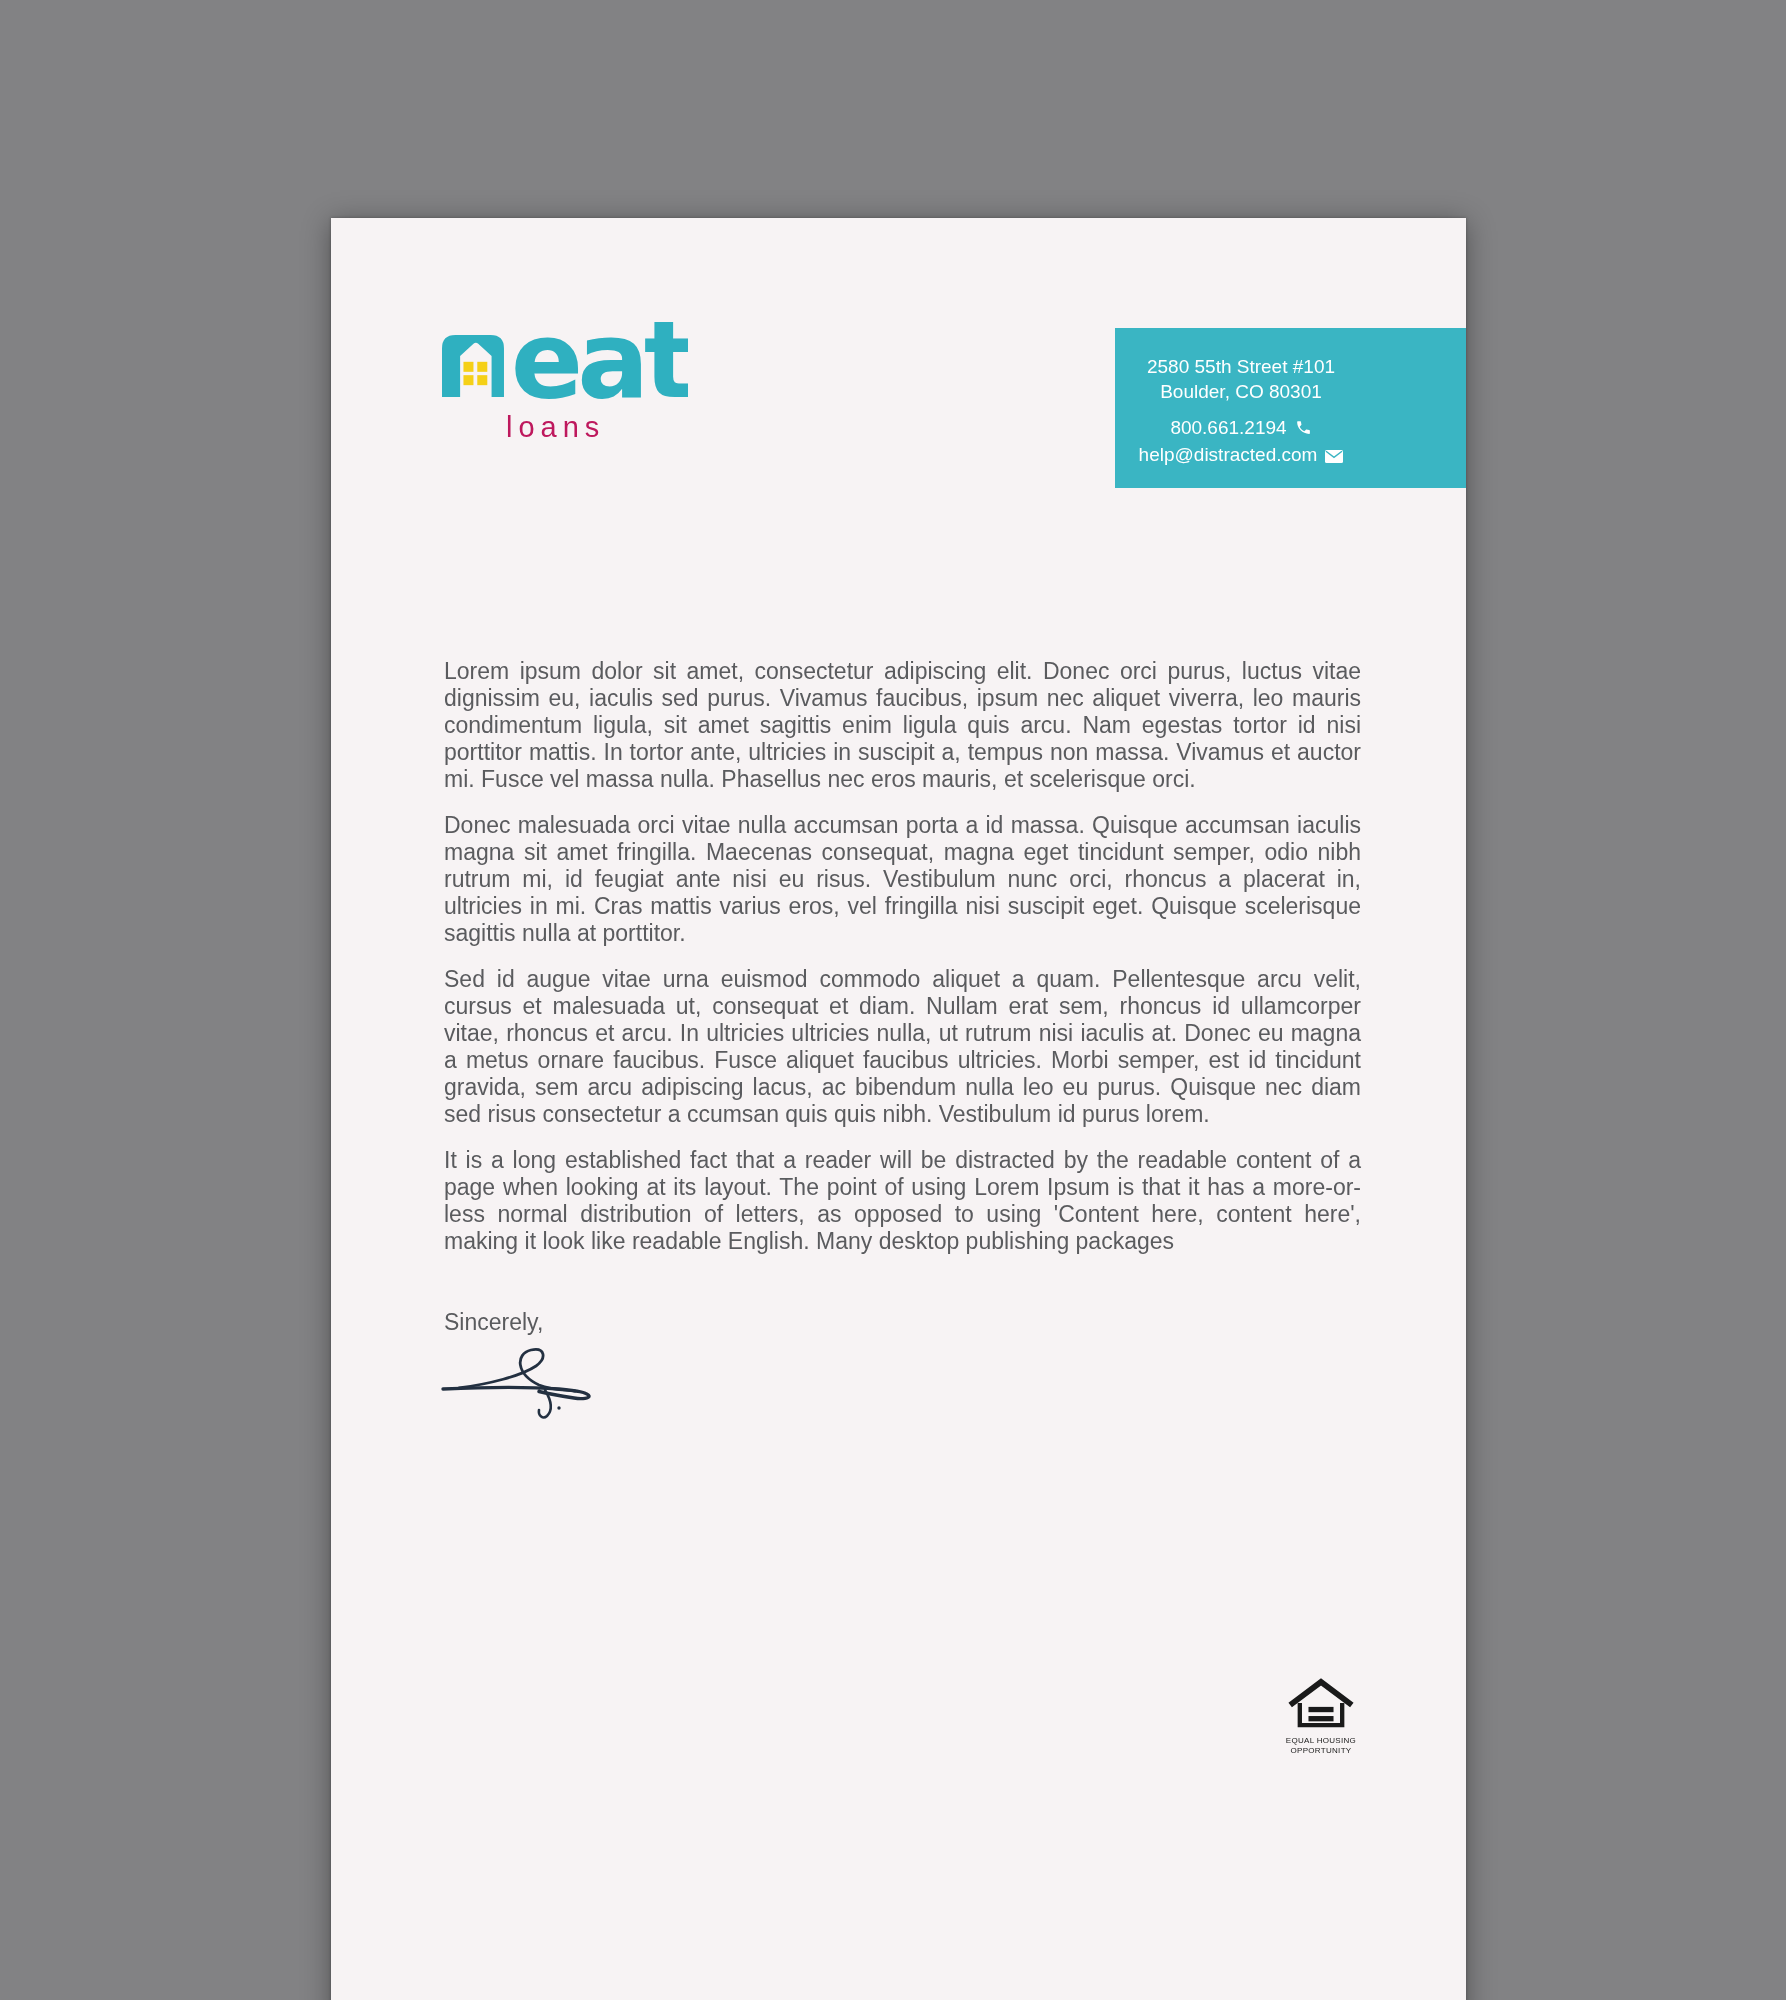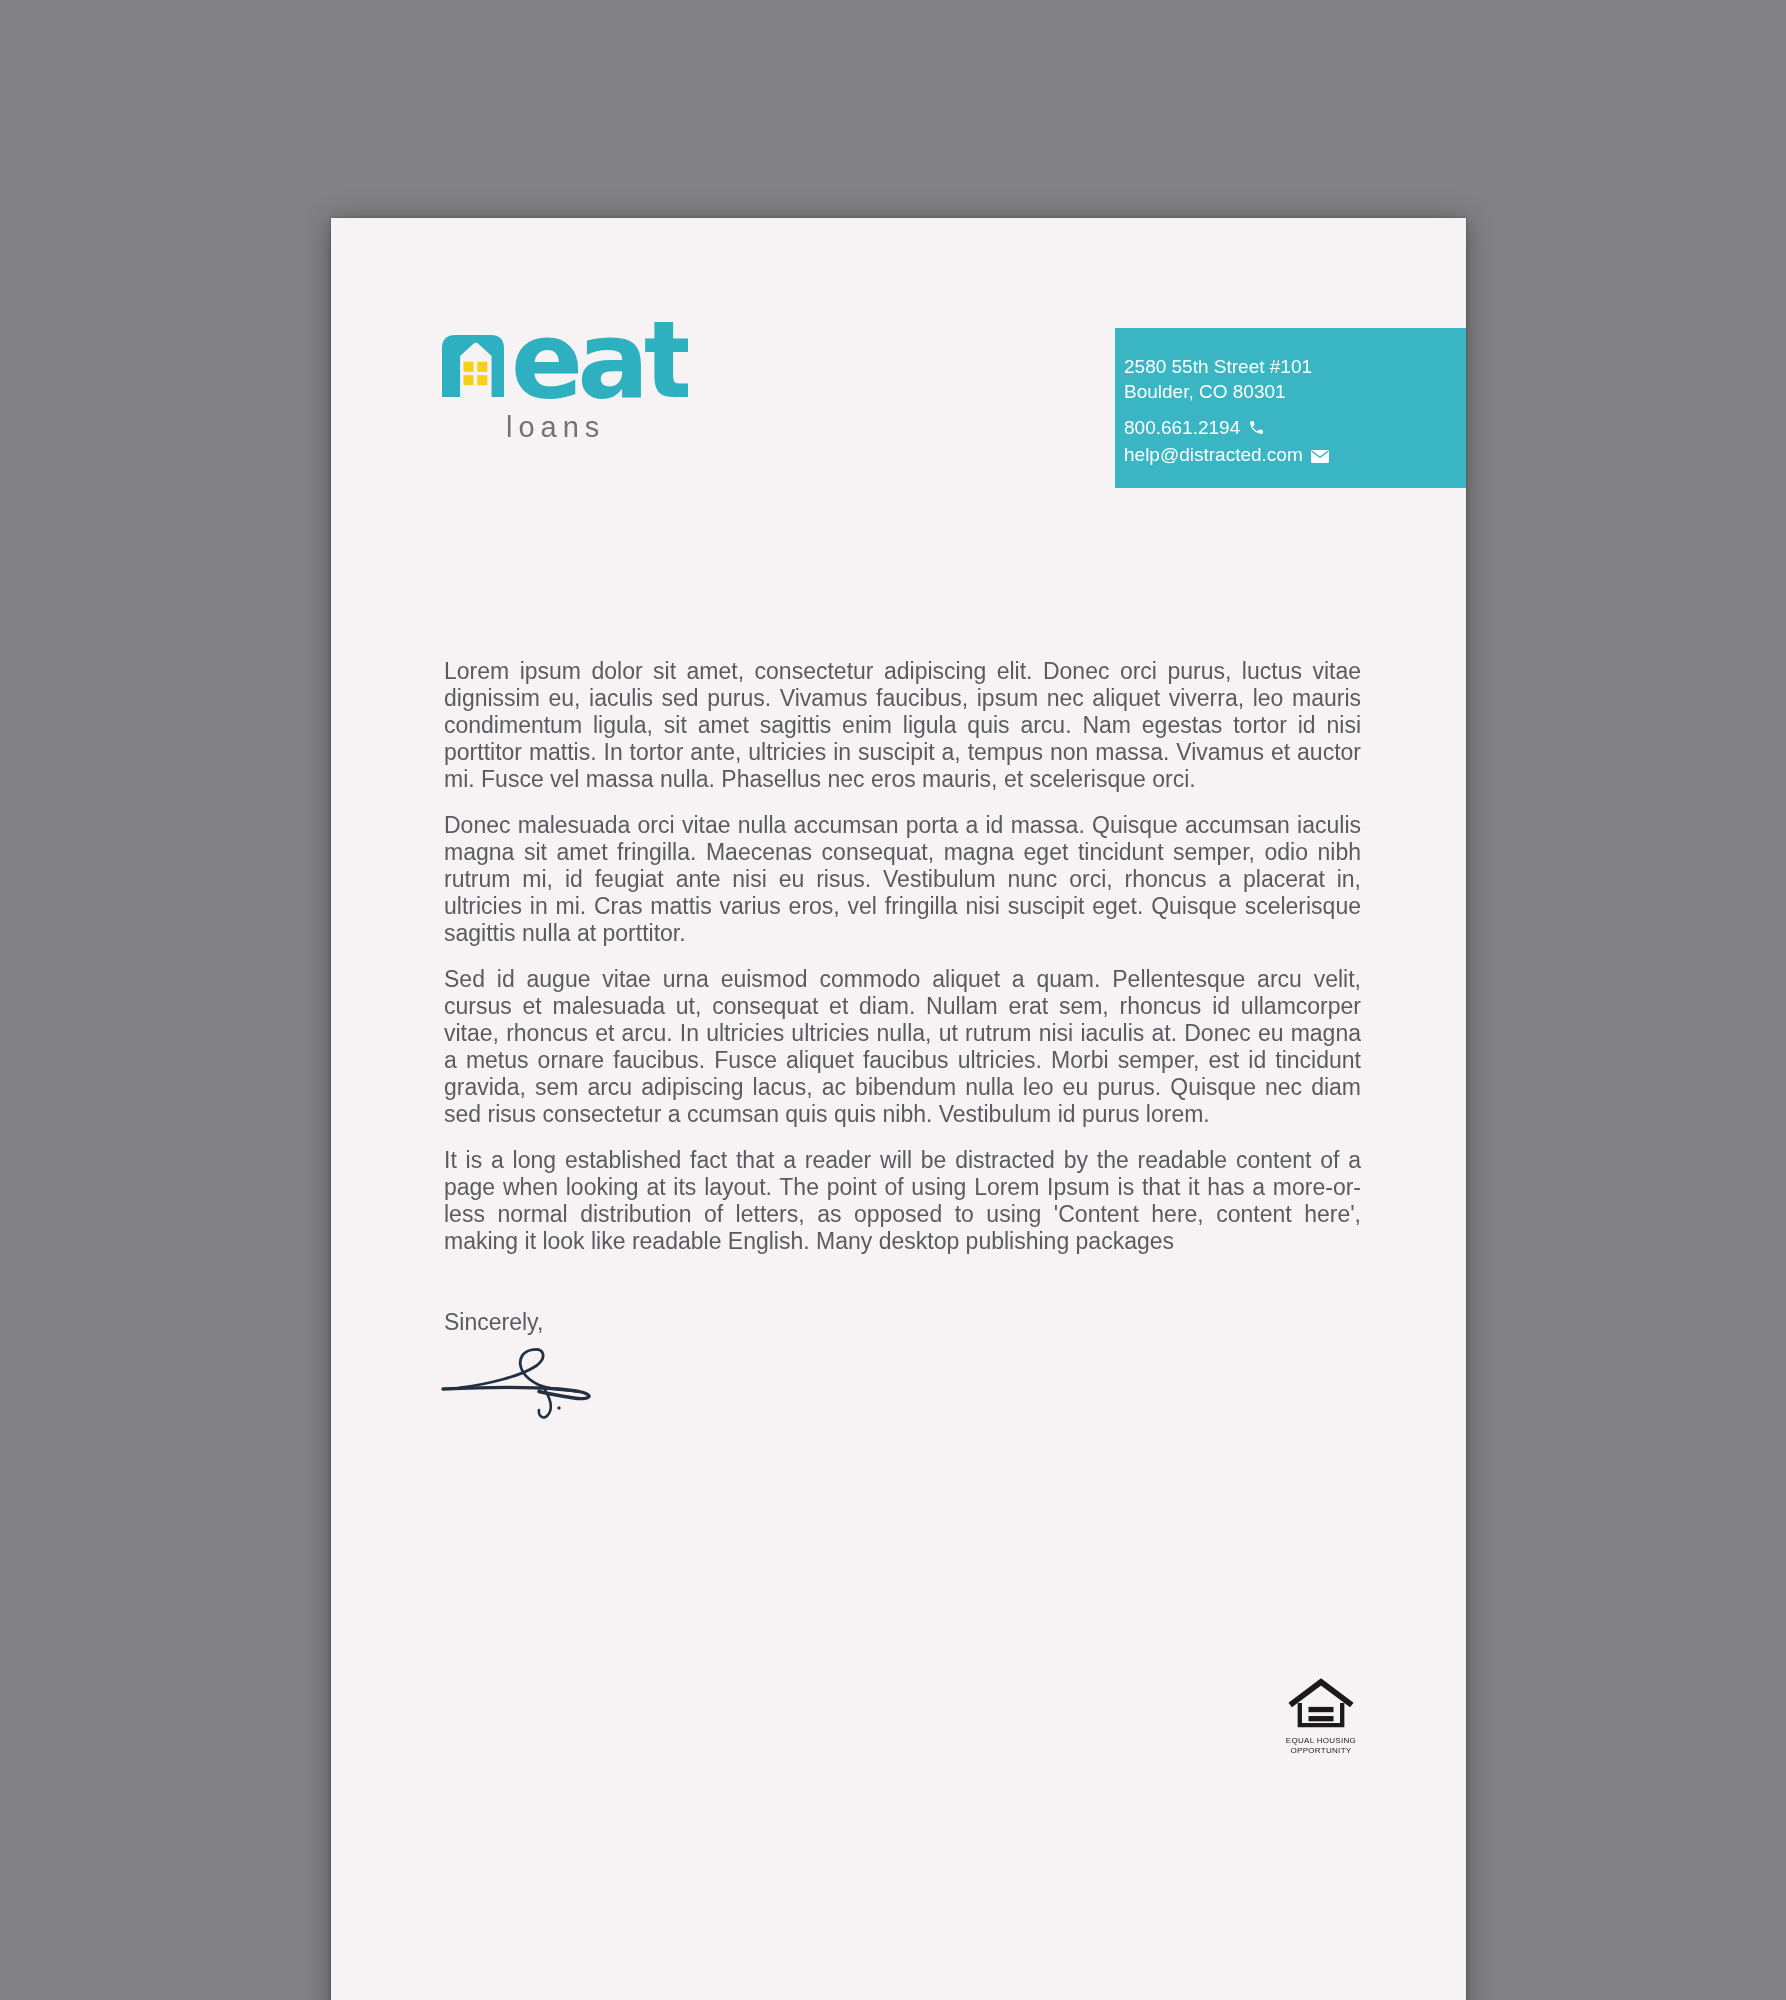--- a/index.html
+++ b/index.html
@@ -14,30 +14,30 @@
   .page{
     position:absolute;left:331px;top:218px;width:1135px;height:1806px;
     background:#f7f3f4;
     box-shadow:0 4px 26px rgba(0,0,0,0.38), 0 0 3px rgba(0,0,0,0.25);
   }
   
   .logo-block{position:absolute;left:111px;top:96px;width:250px;}
   .logo-word{display:block;}
   .logo-tagline{
     position:absolute;left:64px;top:97px;
-    font-size:29px;font-weight:400;color:#737373;
+    font-size:29px;font-weight:400;color:#be185d;
     letter-spacing:6px;
   }
   
   .contact-card{
     position:absolute;top:110px;right:0;width:351px;height:160px;
     background:#3ab5c3;color:#ffffff;
     box-sizing:border-box;
     padding:26px 108px 0 9px;
-    text-align:left;
+    text-align:center;
     font-size:19px;line-height:25px;
   }
   .contact-line{white-space:nowrap;}
   .contact-group-gap{height:11px;}
   .contact-icon{display:inline-block;vertical-align:-2px;margin-left:8px;}
   
   .letter-body{
     position:absolute;left:113px;top:440px;width:917px;
     color:#5a5b5e;
   }

